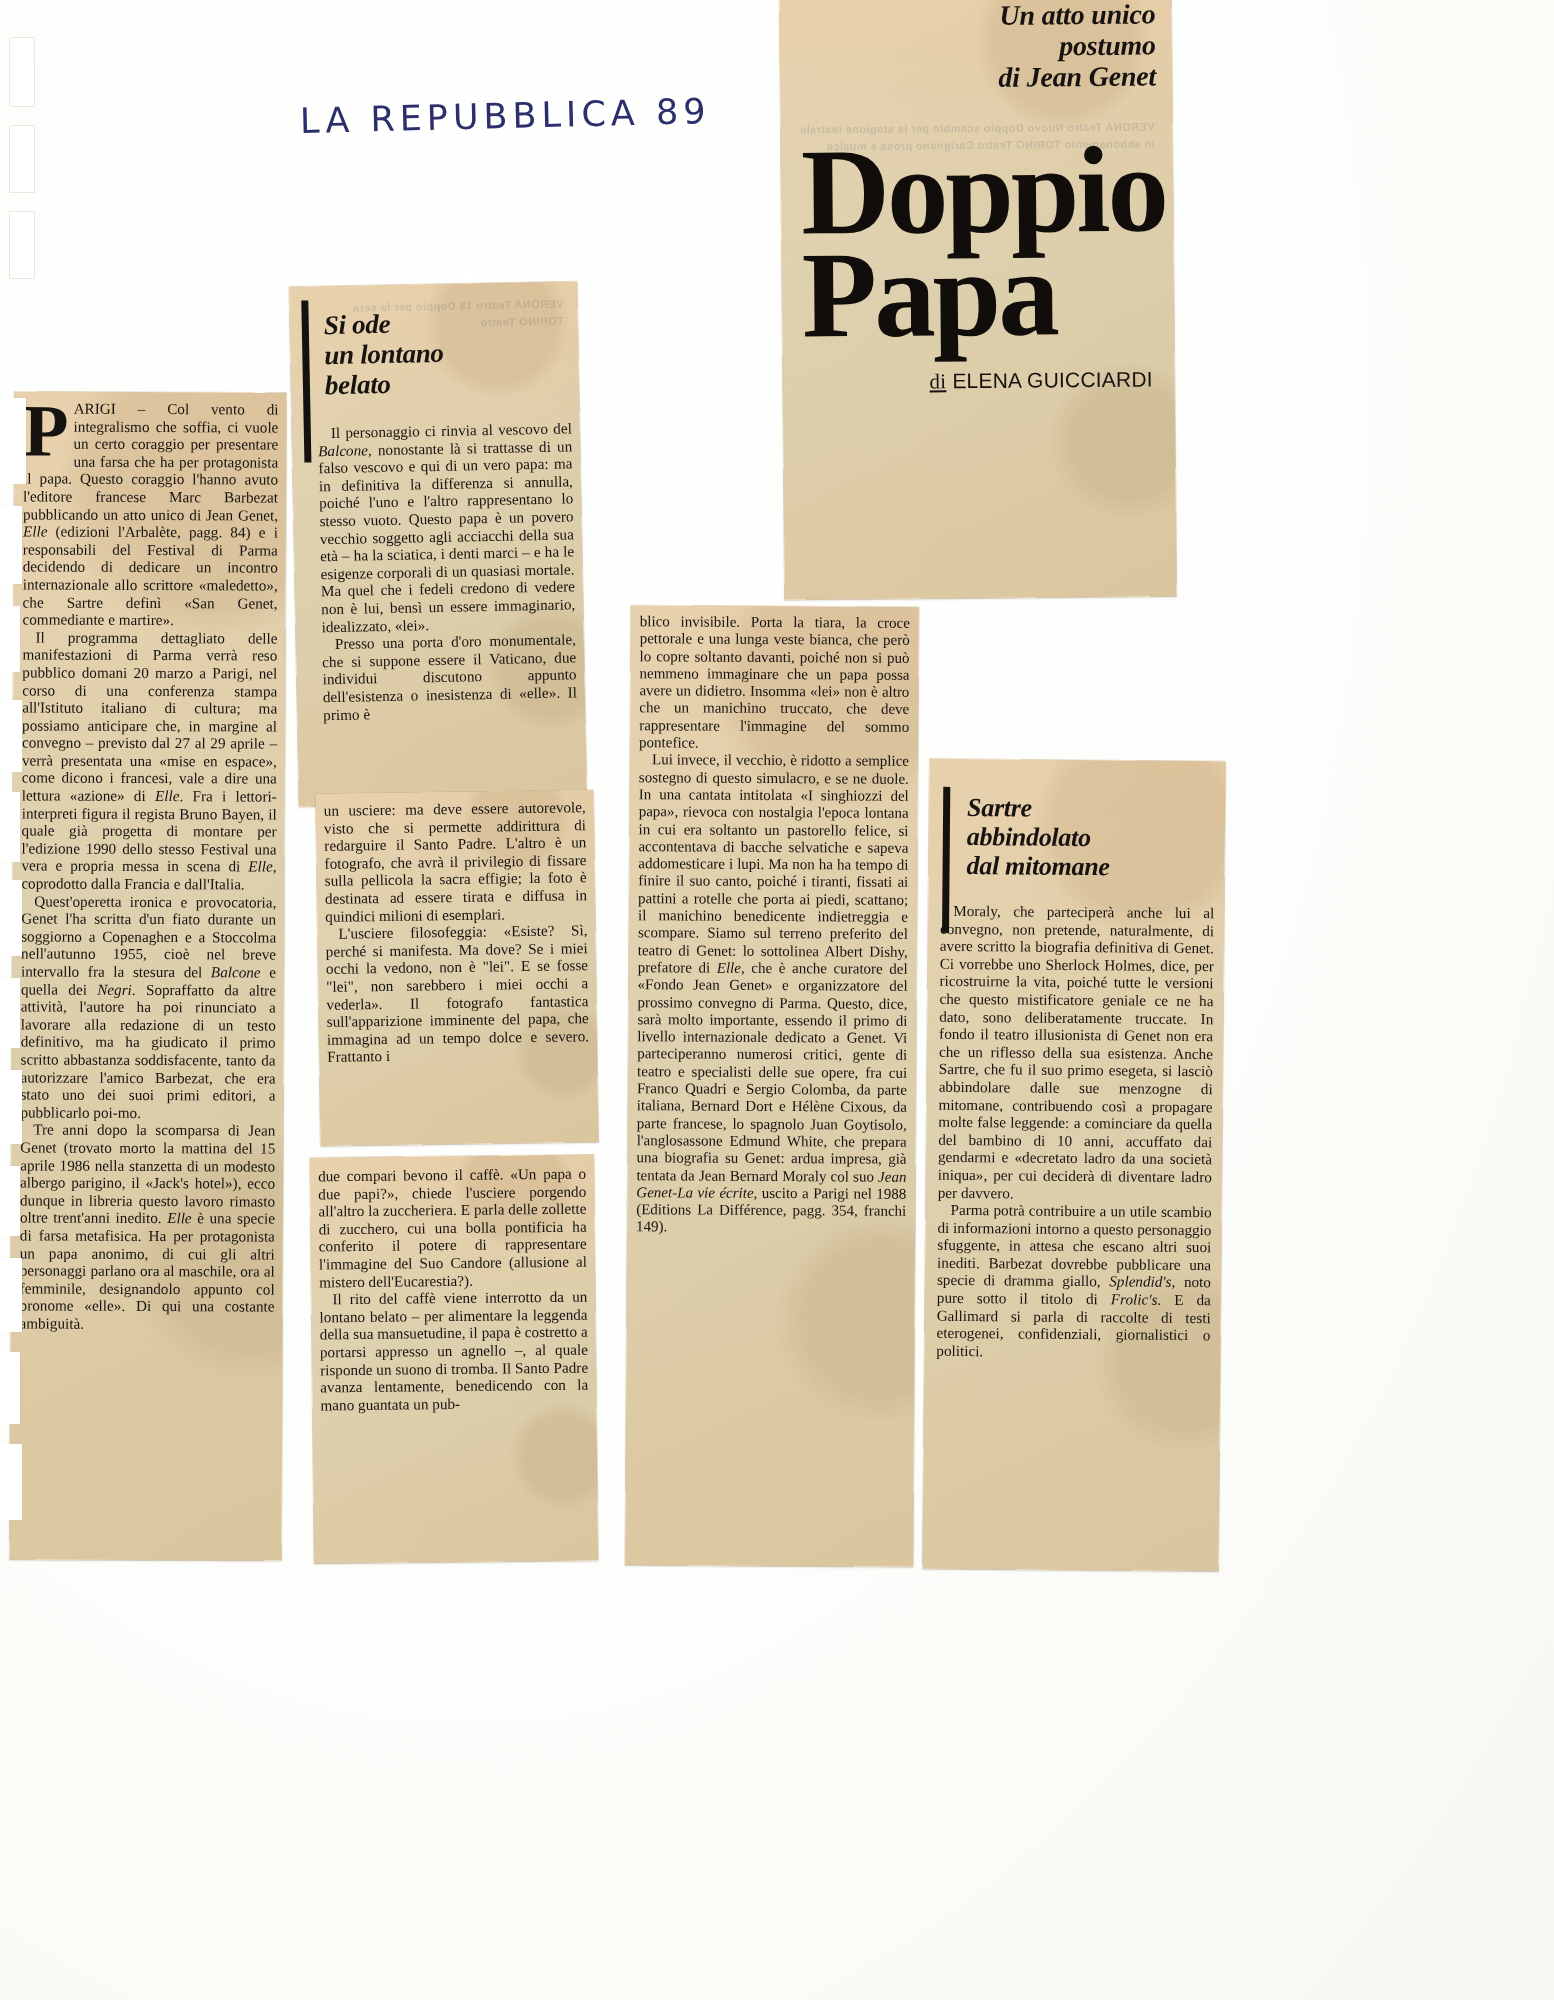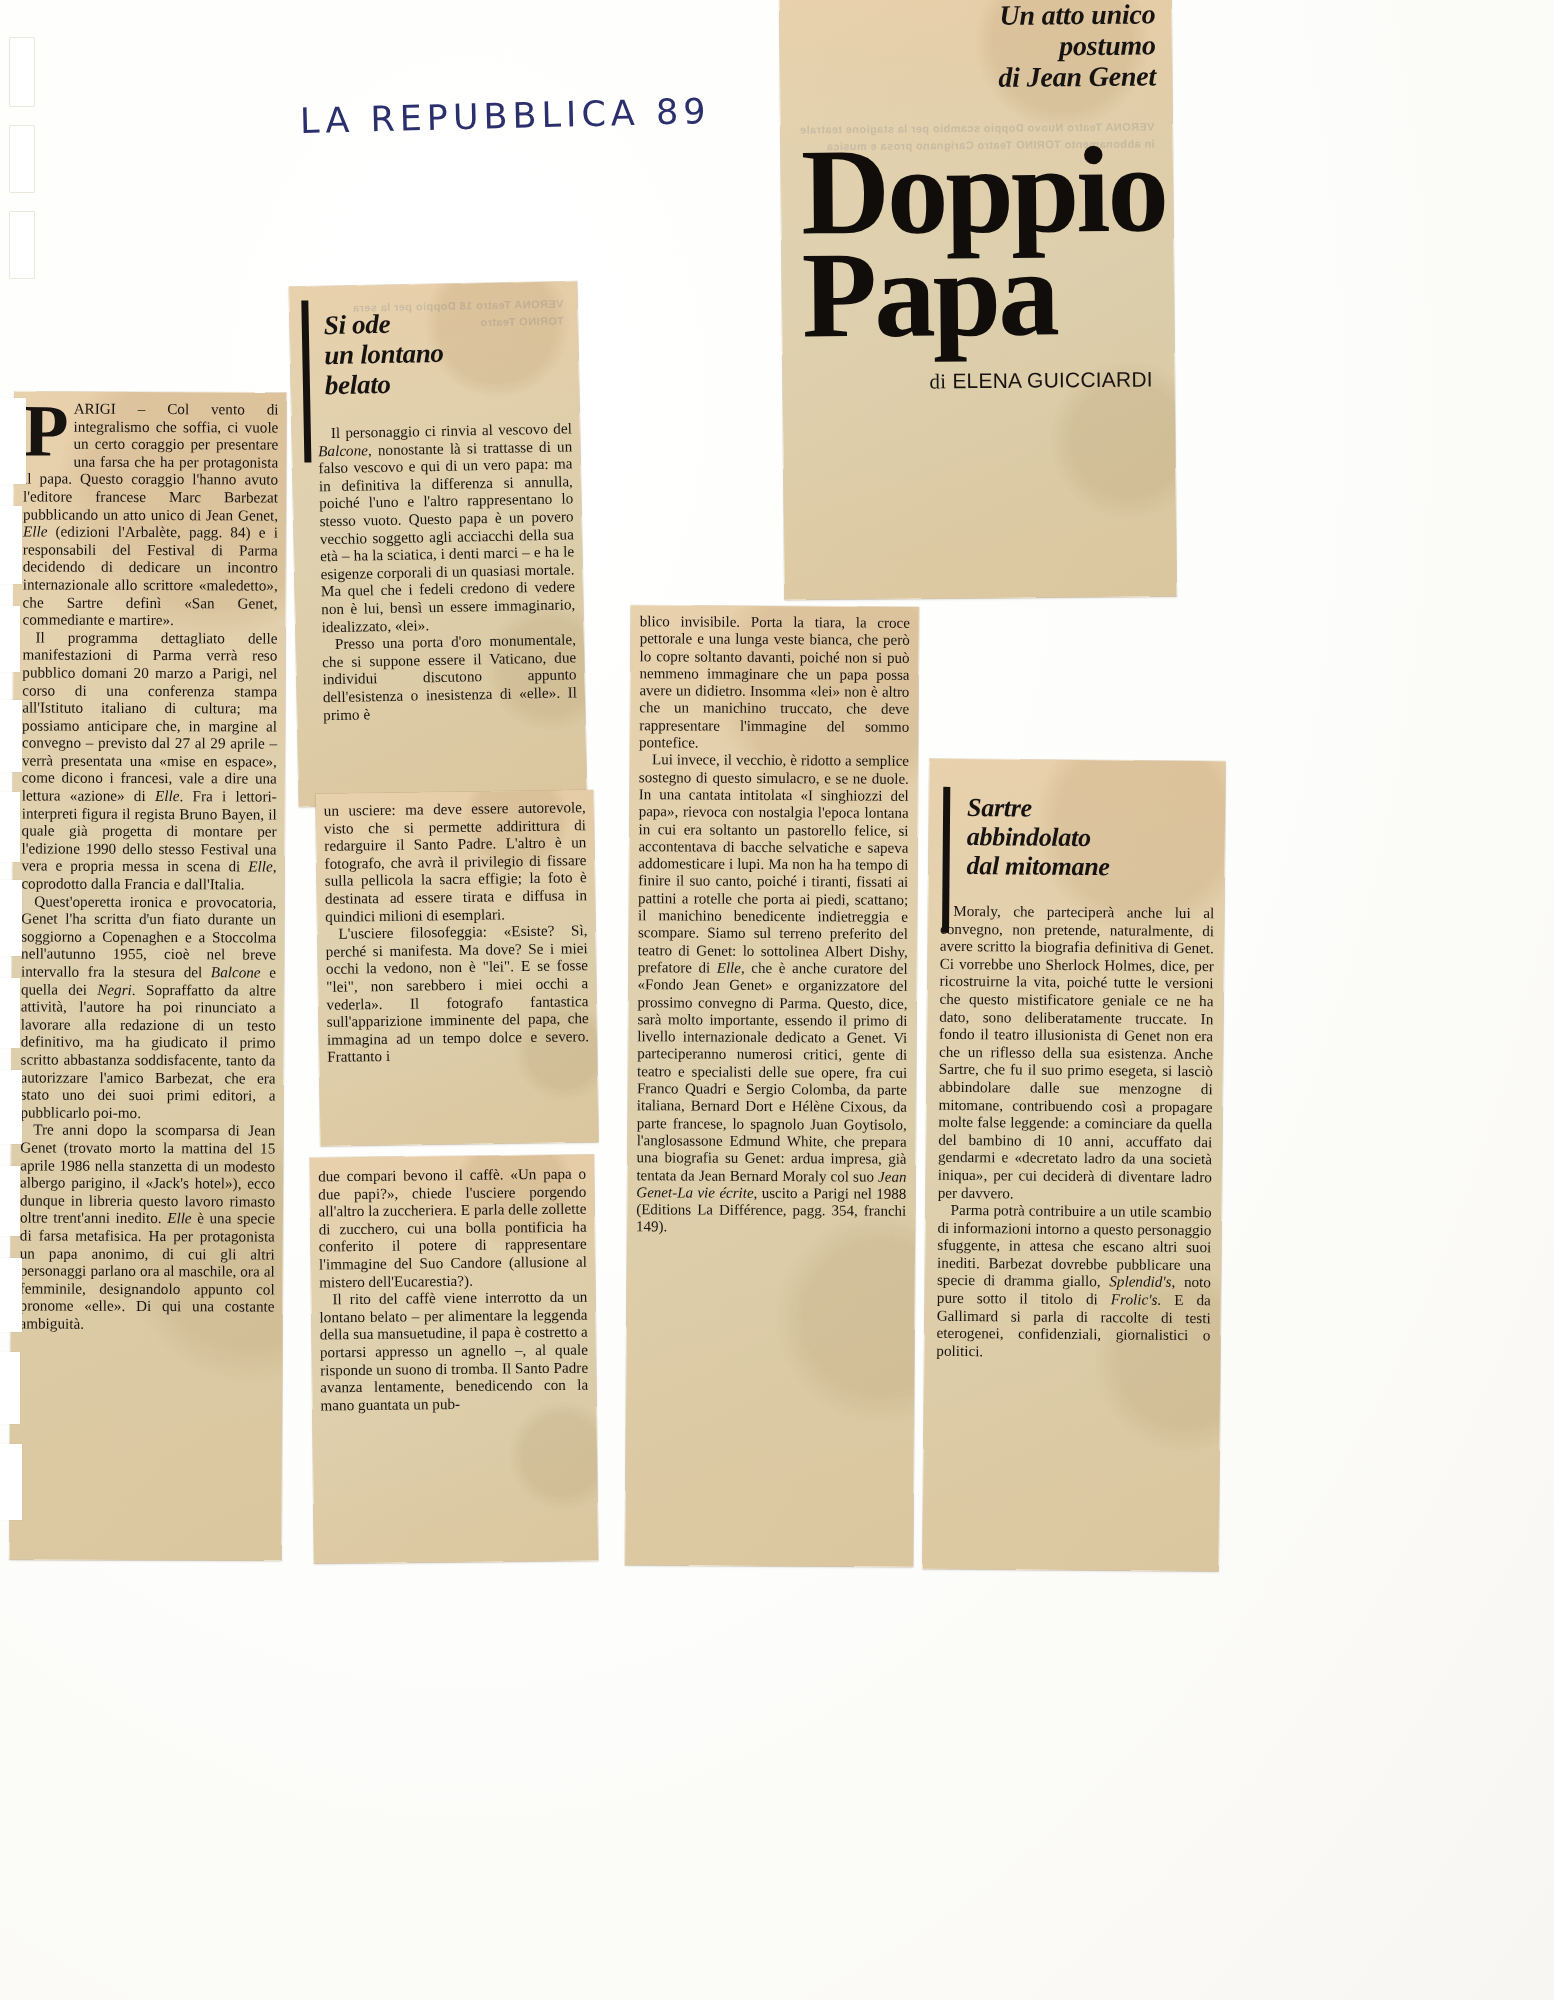--- a/index.html
+++ b/index.html
@@ -102,21 +102,21 @@
     font-size:123px;line-height:103px;
     letter-spacing:-3px;
     color:#100d0a;
   }
   .byline{
     position:relative;z-index:2;
     font-family:"Liberation Sans", sans-serif;
     font-size:21px;letter-spacing:.2px;
     text-align:right;
   }
-  .byline .di{font-family:"Liberation Serif",serif;font-style:normal;}
+  .byline .di{font-family:"Liberation Serif",serif;font-style:normal;text-decoration:underline;}
 
   
   #handwriting{
     position:absolute;z-index:6;
     color:#2b2f6b;
     font-family:"DejaVu Sans", sans-serif;
     font-size:35px;
     letter-spacing:5px;
     font-weight:400;
     transform:rotate(-1.4deg);

